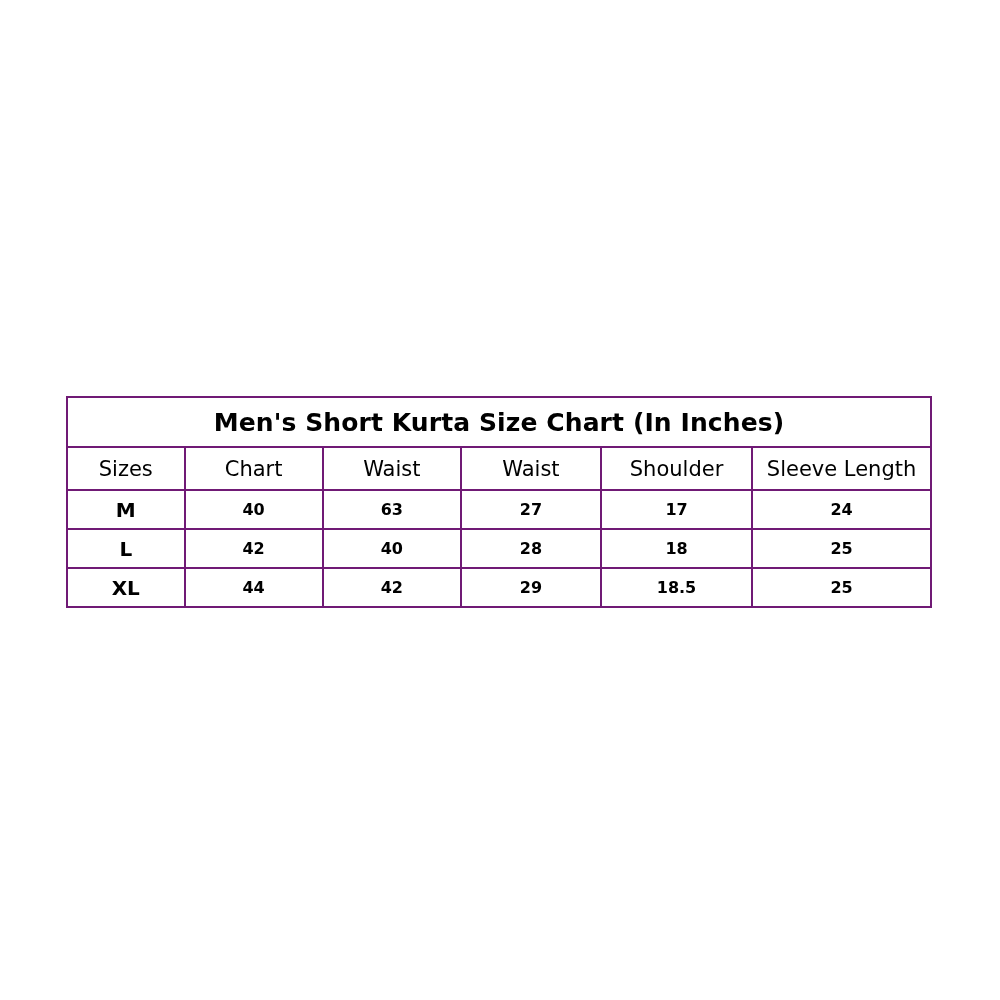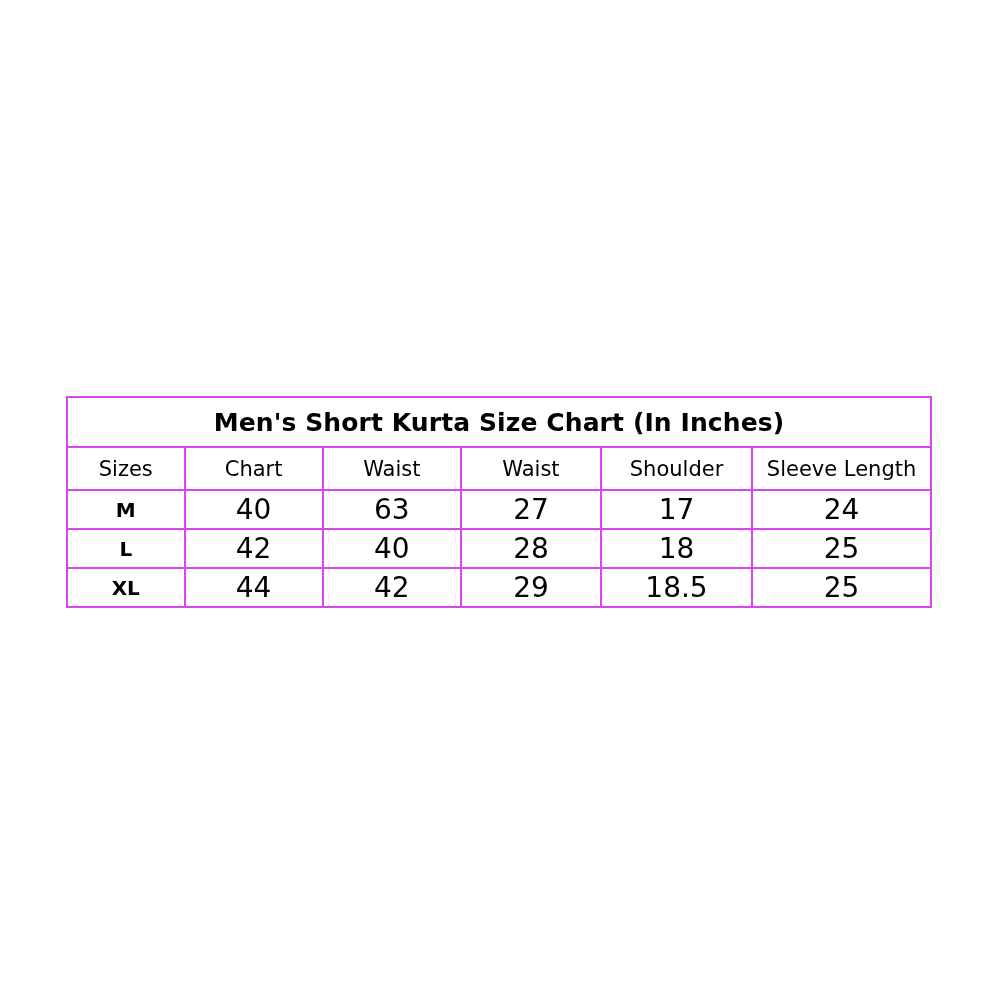--- a/index.html
+++ b/index.html
@@ -21,41 +21,41 @@
     top: 396px;
     width: 866px;
   }
   table.size-chart {
     border-collapse: collapse;
     width: 100%;
     table-layout: fixed;
     background: #ffffff;
   }
   table.size-chart td, table.size-chart th {
-    border: 2px solid #d946ef;
+    border: 2px solid #701a75;
     text-align: center;
     vertical-align: middle;
     padding: 0;
     color: #000000;
   }
   .chart-title-cell {
     height: 48px;
     font-size: 25px;
     font-weight: bold;
     letter-spacing: 0.1px;
   }
   .head-cell {
     height: 41px;
     font-size: 21px;
     font-weight: normal;
   }
   .body-cell {
     height: 37px;
-    font-size: 28px;
-    font-weight: normal;
+    font-size: 16px;
+    font-weight: bold;
   }
   .body-cell.size-label {
     font-weight: bold;
     font-size: 20px;
   }
   col.c0 { width: 13.6%; }
   col.c1 { width: 16.0%; }
   col.c2 { width: 16.0%; }
   col.c3 { width: 16.2%; }
   col.c4 { width: 17.5%; }

